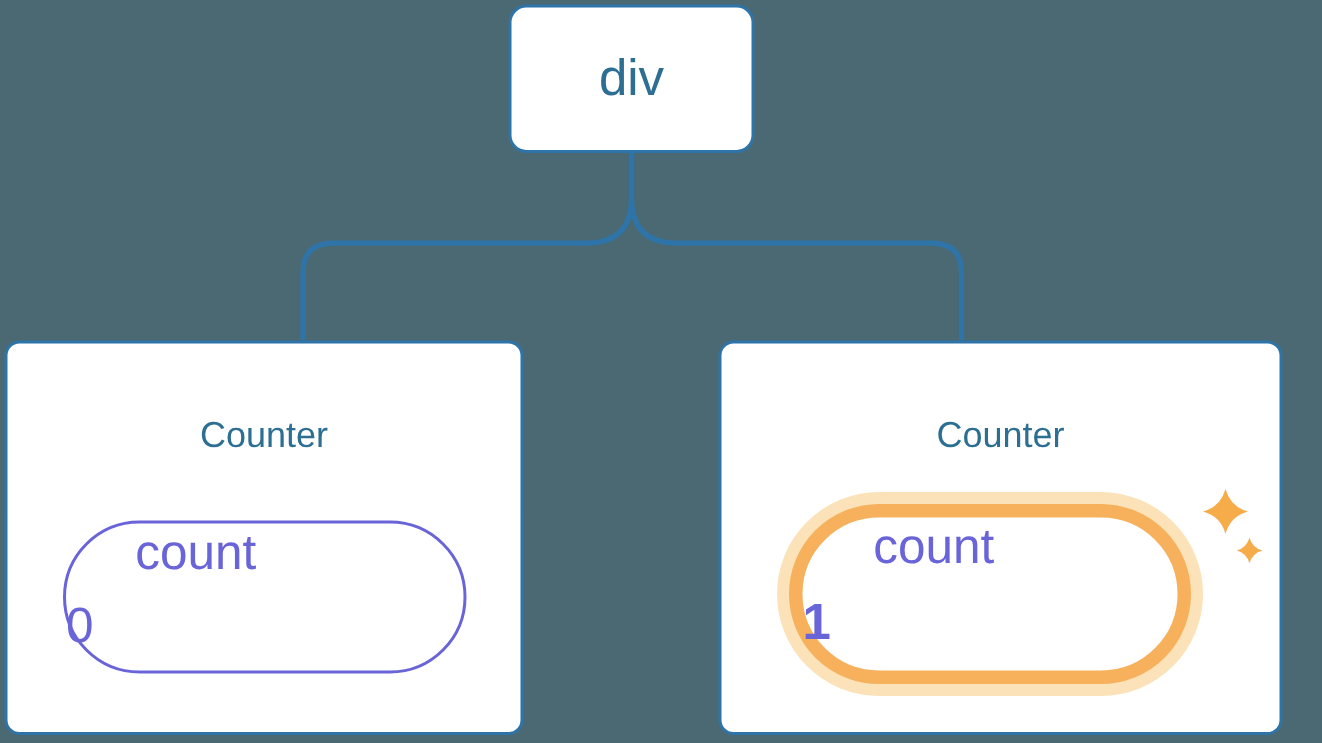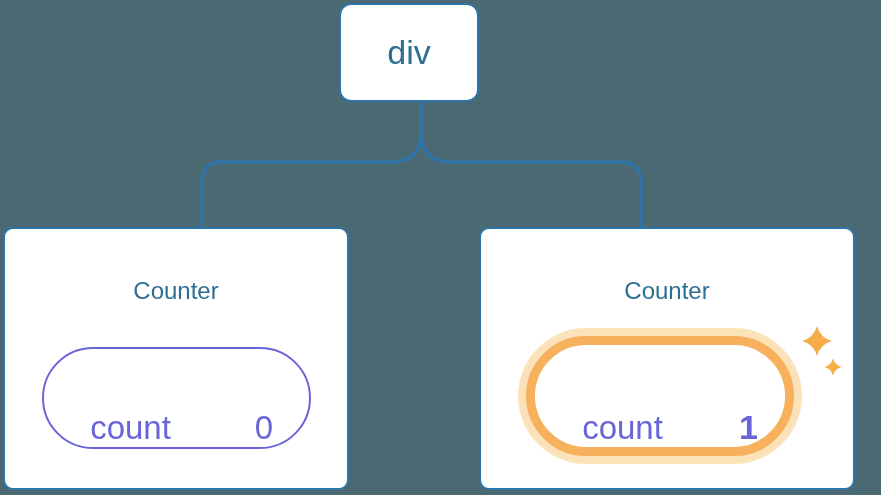--- a/index.html
+++ b/index.html
@@ -21,21 +21,21 @@
   }
   .node {
     position: absolute;
     box-sizing: border-box;
     background: var(--card-bg, #fff);
     border: 2px solid var(--node-border, #2E74A8);
     z-index: 2;
   }
   #node-div {
     left: 339px; top: 3px;
-    width: 140px; height: 99px;
+    width: 164px; height: 99px;
     border-radius: 12px;
     display: flex; align-items: center; justify-content: center;
     font-size: 34px; font-weight: 500;
     color: var(--node-text, #2D6E93);
   }
   .card {
     border-radius: 10px;
   }
   #card-left { left: 3px;   top: 227px; width: 346px; height: 263px; }
   #card-right{ left: 479px; top: 227px; width: 376px; height: 263px; }
@@ -44,24 +44,25 @@
     left: 0; right: 0; top: 42px;
     text-align: center;
     font-size: 24px; font-weight: 500;
     line-height: 40px;
     color: var(--node-text, #2D6E93);
   }
   .pill {
     position: absolute;
     box-sizing: border-box;
     display: flex;
-    align-items: flex-end;
+    align-items: flex-start;
     background: var(--card-bg, #fff);
     color: var(--state-purple, #6A64D9);
     font-size: 33px;
+    flex-direction: column;
   }
   #pill-left {
     left: 37px; top: 118px;
     width: 269px; height: 102px;
     border: 2px solid var(--state-purple, #6A64D9);
     border-radius: 51px;
   }
   #pill-right {
     left: 45px; top: 107px;
     width: 268px; height: 120px;

